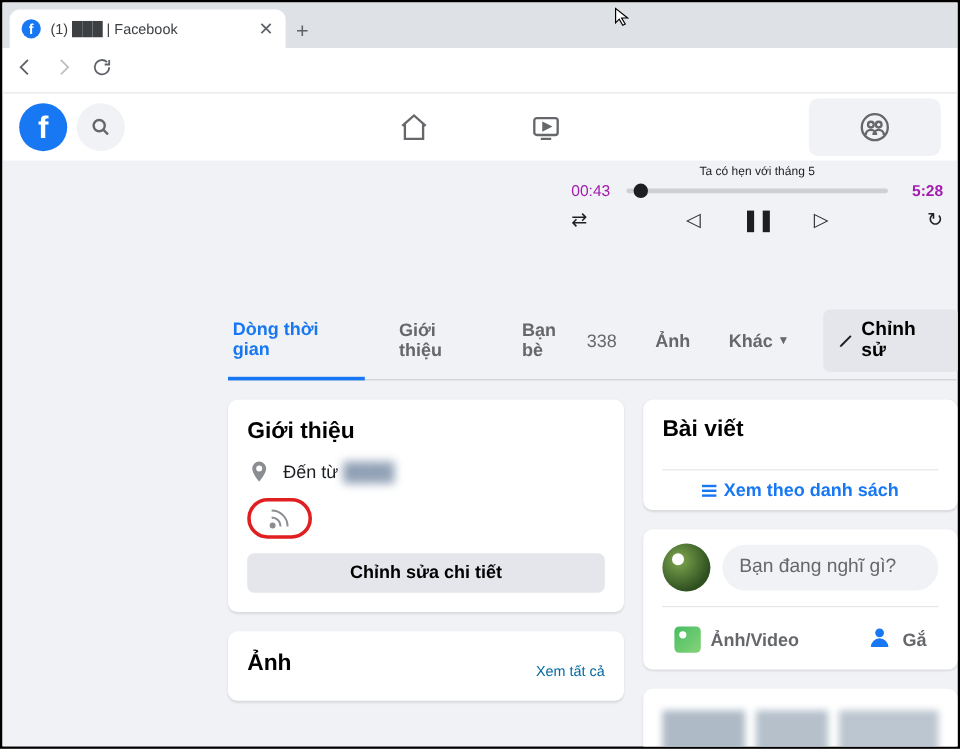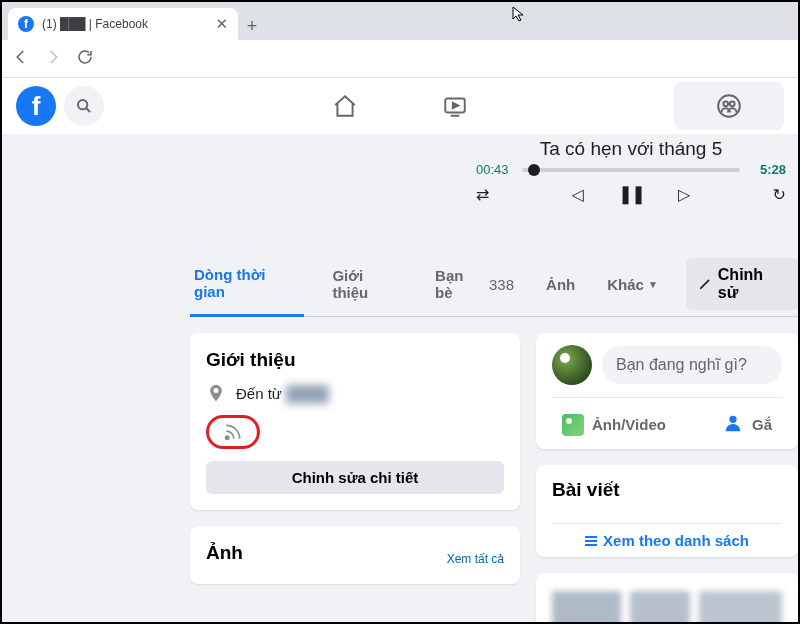--- a/index.html
+++ b/index.html
@@ -65,23 +65,23 @@
     display: flex; align-items: center; justify-content: center; margin-left: auto;
   }
   .groups-btn svg { width: 26px; height: 26px; stroke: #65676b; fill: none; stroke-width: 1.8; }
 
   .content { background: #f0f2f5; height: calc(624px - 38px - 38px - 56px - 4px); padding-top: 6px; position: relative; }
 
   
   .player {
     position: absolute; right: 12px; top: 4px; width: 310px; font-size: 13px; color: #1c1e21;
   }
-  .player .title { text-align: center; font-size: 19px; margin-bottom: 2px; }
+  .player .title { text-align: center; font-size: 10px; margin-bottom: 2px; }
   .player .timeline { display: flex; align-items: center; gap: 6px; }
-  .player .time { width: 40px; font-size: 13px; color: #0f766e; }
+  .player .time { width: 40px; font-size: 13px; color: #a21caf; }
   .player .track { flex: 1; height: 4px; background: #ced0d4; border-radius: 2px; position: relative; }
   .player .track .dot { position: absolute; left: 6px; top: -4px; width: 12px; height: 12px; background: #1c1e21; border-radius: 50%; }
   .player .ctrls { display: flex; align-items: center; justify-content: center; gap: 34px; margin-top: 6px; color: #1c1e21; }
   .player .ctrls span { font-size: 16px; }
   .player .ctrls .side { position: relative; }
   .player .edit { text-align: center; color: #1877f2; font-size: 15px; margin-top: 4px; }
 
   
   .tabs {
     display: flex; align-items: center; gap: 24px;
@@ -291,54 +291,54 @@
 
       <div class="card" style="padding-bottom:8px;">
         <div class="photos-head">
           <h3>Ảnh</h3>
           <span class="seeall">Xem tất cả</span>
         </div>
       </div>
     </div>
 
     <div class="col-right">
+      <div class="card" style="padding:14px 16px 8px;">
+        <div class="posts-head">
+          <h3>Bài viết</h3>
+        </div>
+        <div style="border-top:1px solid #e4e6eb;margin-top:10px;padding-top:8px;">
+          <div class="viewlist" style="justify-content:center;">
+            <span class="bars">
+                <span></span>
+                <span></span>
+                <span></span>
+              </span>
+            <span>Xem theo danh sách</span>
+          </div>
+        </div>
+      </div>
+
       <div class="card" style="padding:12px 16px 6px;">
         <div class="composer">
           <div class="avatar"></div>
           <div class="field">Bạn đang nghĩ gì?</div>
         </div>
         <div class="composer-actions">
           <div class="act">
             <span class="ico-media"></span>
             <span>Ảnh/Video</span>
           </div>
           <div class="act" style="margin-left:auto;">
             <span class="ico-tag"><svg viewBox="0 0 24 24">
                   <path d="M12 12 a4 4 0 1 0 0 -8 a4 4 0 0 0 0 8 Z M4 21 a8 8 0 0 1 16 0 Z"></path>
                 </svg></span>
             <span>Gắ</span>
           </div>
         </div>
       </div>
 
-      <div class="card" style="padding:14px 16px 8px;">
-        <div class="posts-head">
-          <h3>Bài viết</h3>
-        </div>
-        <div style="border-top:1px solid #e4e6eb;margin-top:10px;padding-top:8px;">
-          <div class="viewlist" style="justify-content:center;">
-            <span class="bars">
-                <span></span>
-                <span></span>
-                <span></span>
-              </span>
-            <span>Xem theo danh sách</span>
-          </div>
-        </div>
-      </div>
-
       <div class="card" style="padding:10px 16px;">
         <div class="post-blur"></div>
       </div>
     </div>
   </div>
 
 </div>
 
 </body></html>

